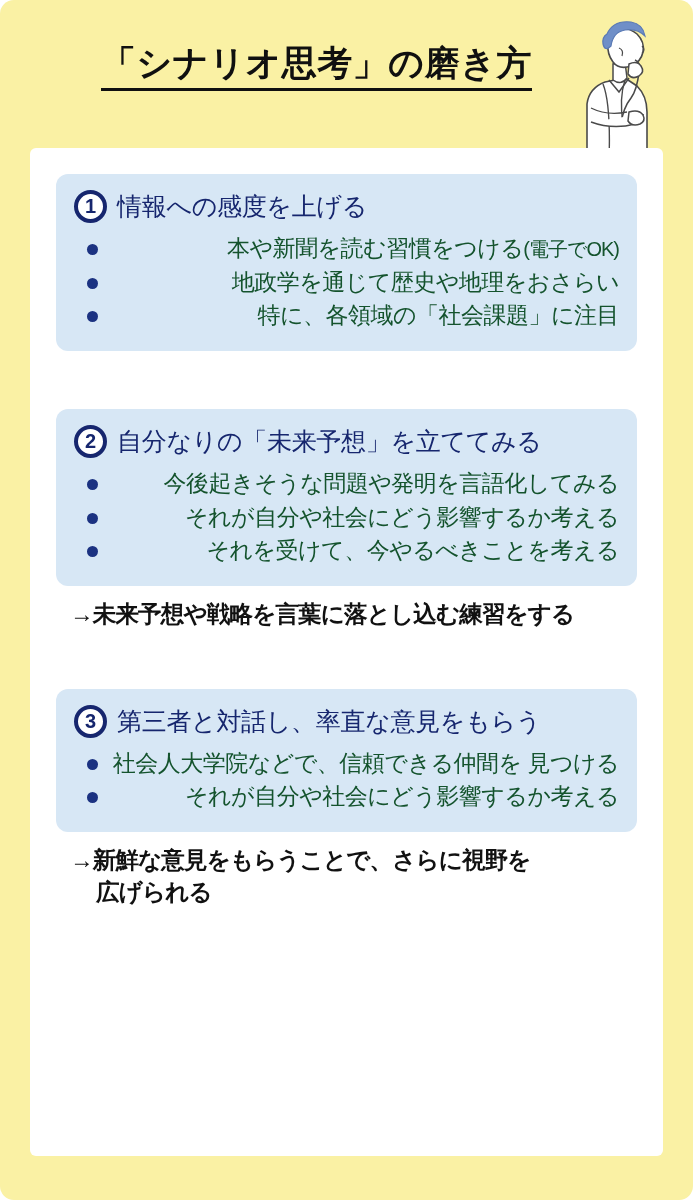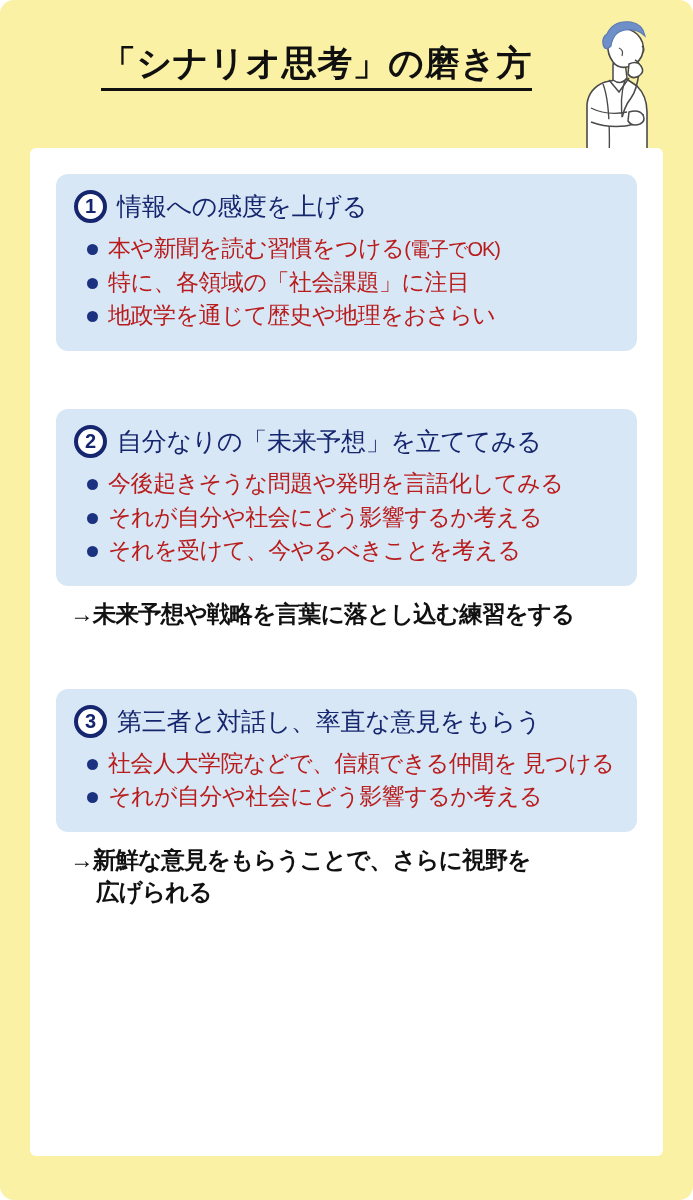--- a/index.html
+++ b/index.html
@@ -120,23 +120,24 @@
   .bullets {
     list-style: none;
     margin: 0;
     padding: 0 0 0 12px;
   }
   .bullets li {
     position: relative;
     padding-left: 22px;
     font-size: 23px;
     line-height: 1.42;
-    color: #b91c1c;
+    color: #14532d;
     letter-spacing: -0.5px;
     margin-bottom: 1px;
+    text-align: right;
   }
   .bullets li::before {
     content: "";
     position: absolute;
     left: 1px;
     top: 12px;
     width: 11px;
     height: 11px;
     border-radius: 50%;
     background: #1b3281;
@@ -209,22 +210,22 @@
     <div class="pad-top"></div>
 
     <div class="section">
       <div class="panel">
         <div class="panel-head">
           <div class="badge">1</div>
           <div class="panel-title">情報への感度を上げる</div>
         </div>
         <ul class="bullets">
           <li><span>本や新聞を読む習慣をつける</span><span class="small">(電子でOK)</span></li>
+          <li><span>地政学を通じて歴史や地理をおさらい</span></li>
           <li><span>特に、各領域の「社会課題」に注目</span></li>
-          <li><span>地政学を通じて歴史や地理をおさらい</span></li>
         </ul>
       </div>
     </div>
 
     <div class="gap-2"></div>
 
     <div class="section">
       <div class="panel">
         <div class="panel-head">
           <div class="badge">2</div>

